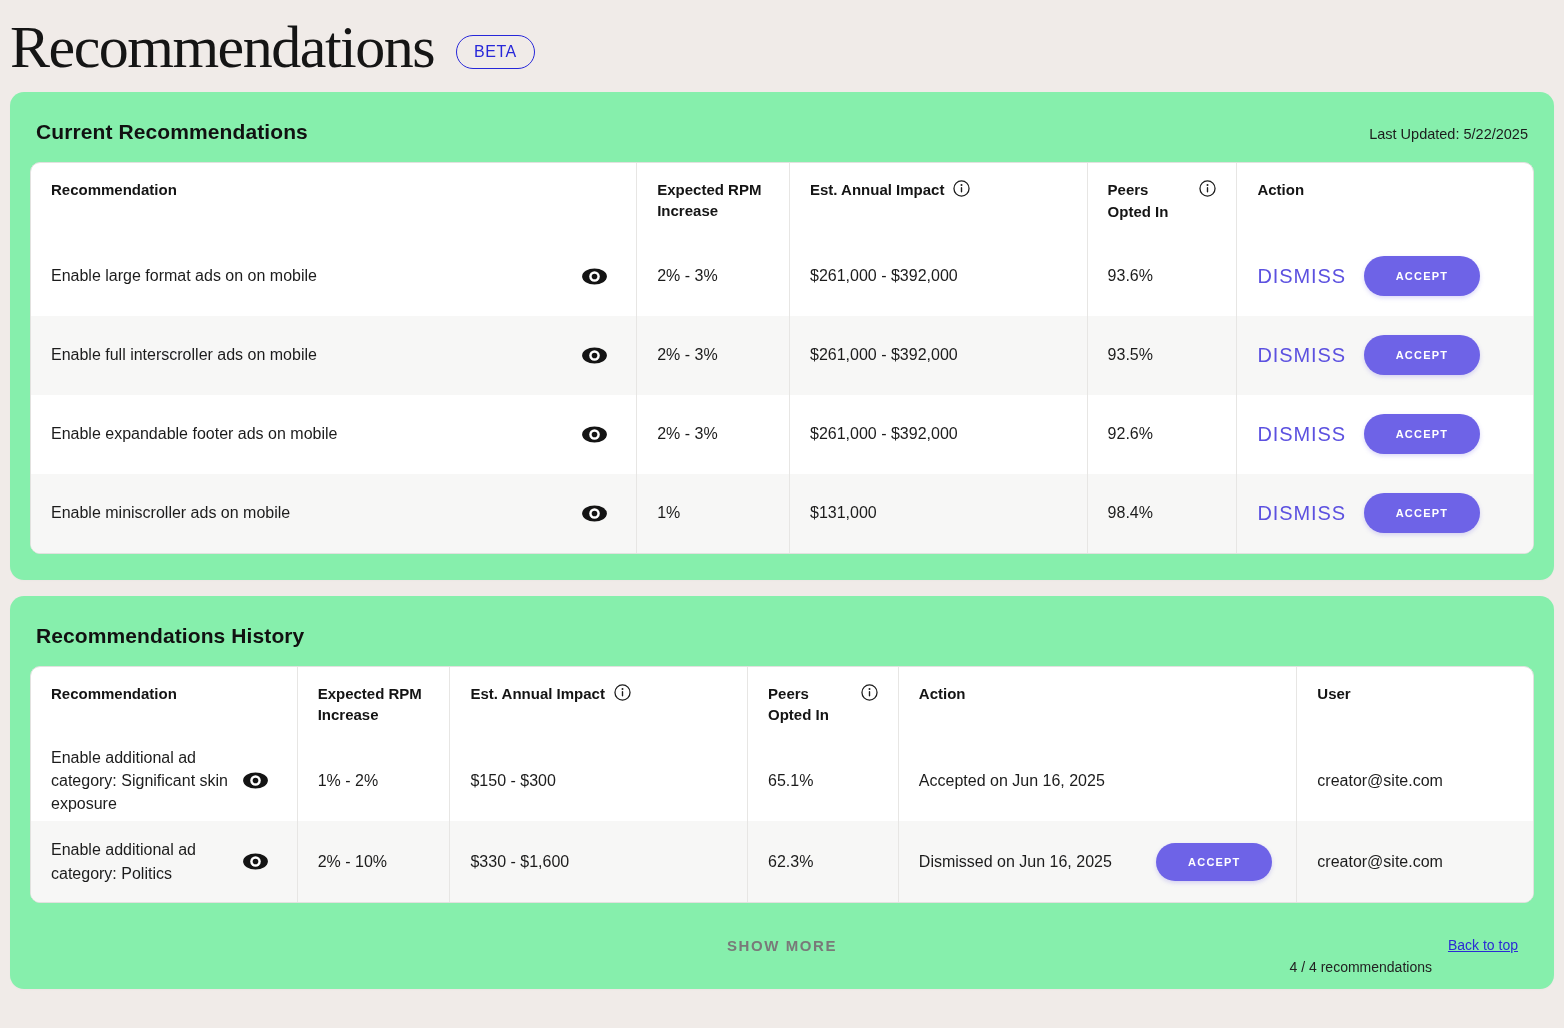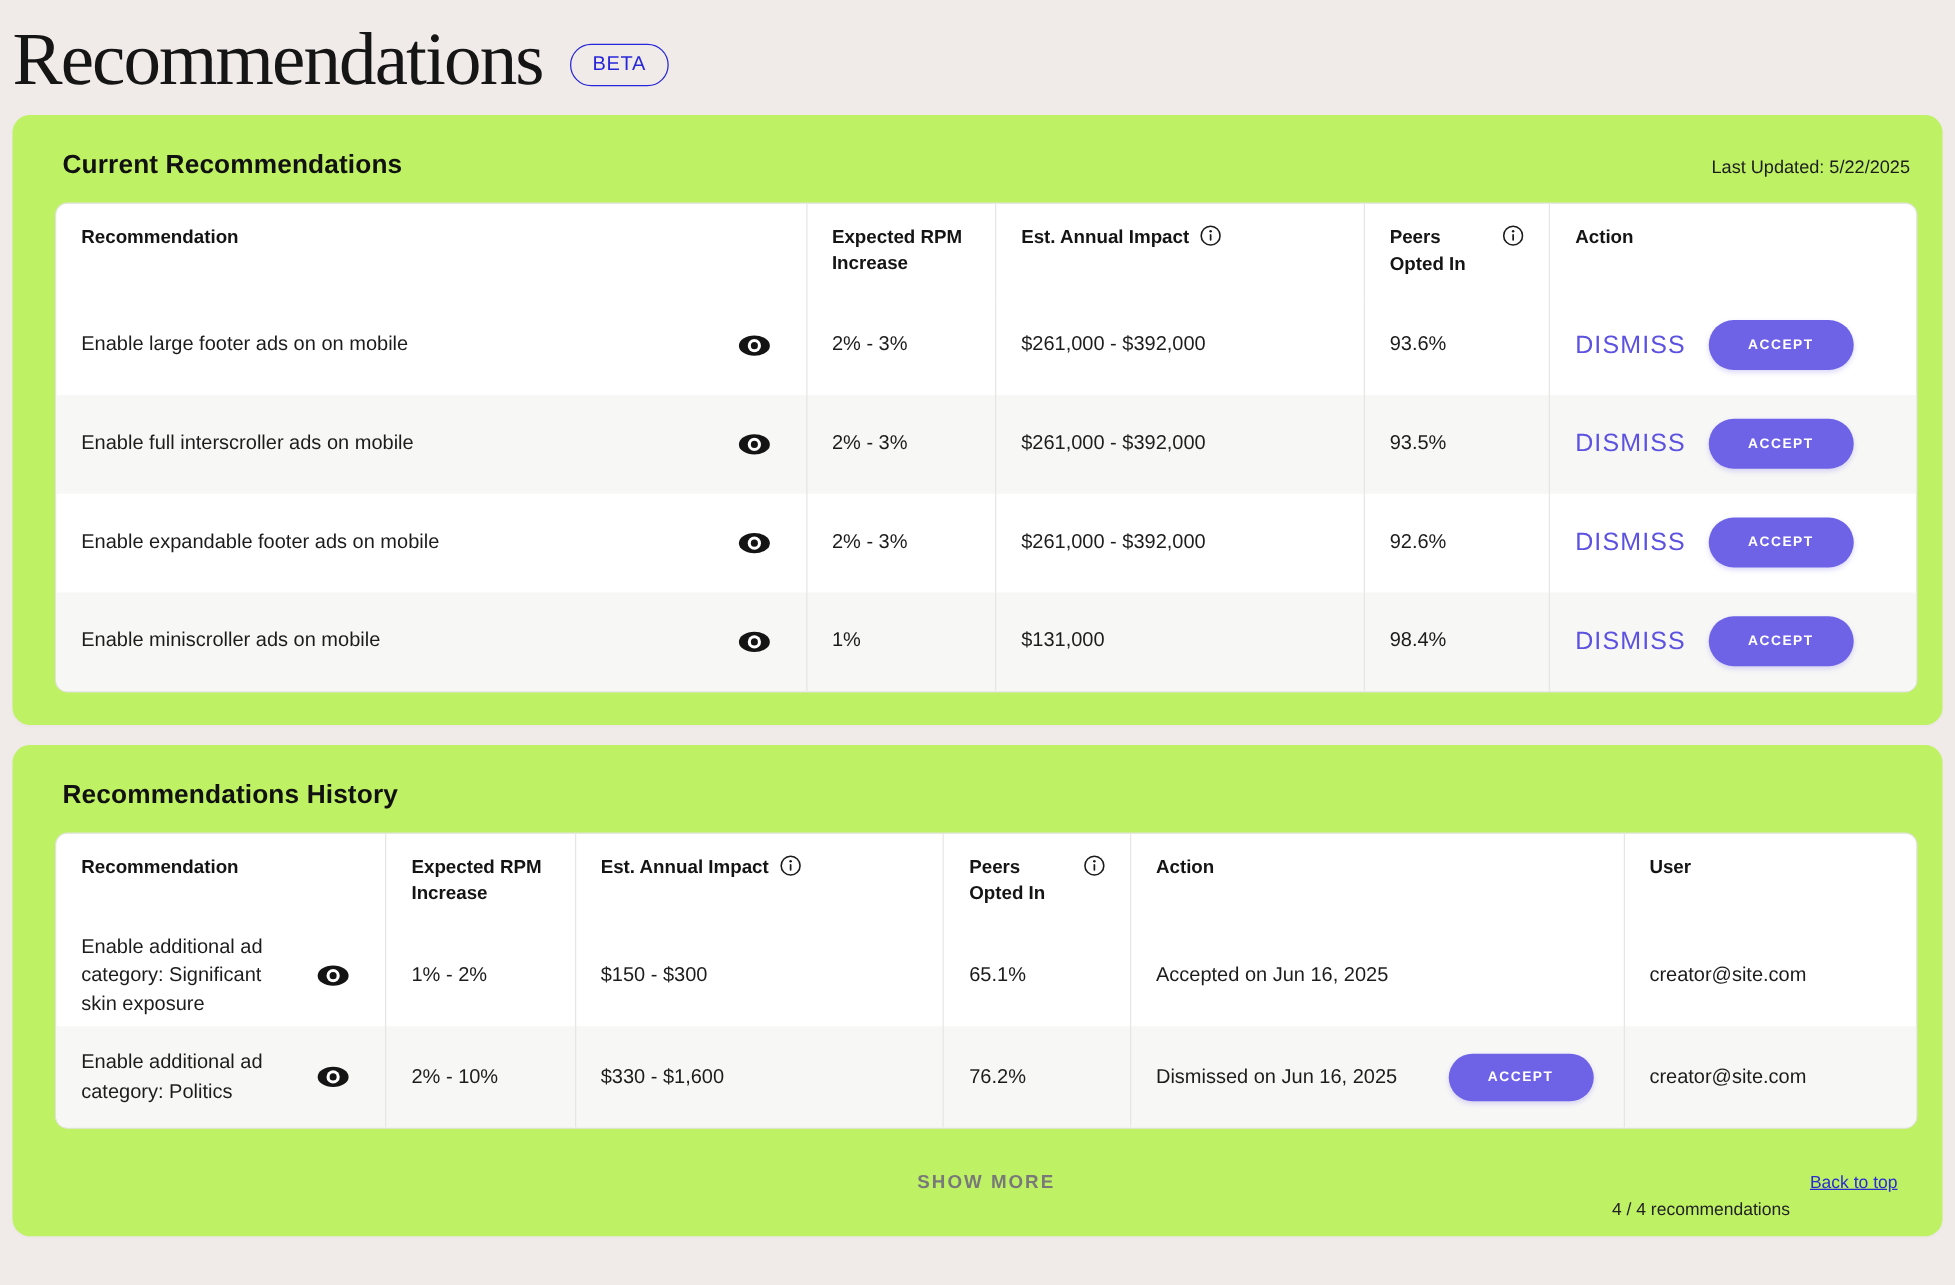--- a/index.html
+++ b/index.html
@@ -29,23 +29,23 @@
     border-radius: 999px;
     padding: 7px 17px;
     font-size: 16px;
     letter-spacing: 0.5px;
     margin-top: 10px;
     background: transparent;
   }
 
   
   .card {
-    background: #bef264;
+    background: #86efac;
     border-radius: 14px;
-    padding: 24px 20px 26px 34px;
+    padding: 24px 20px 26px 20px;
     box-shadow: 0 1px 2px rgba(0,0,0,0.02);
   }
   .card + .card { margin-top: 16px; }
   .card-head {
     display: flex;
     justify-content: space-between;
     align-items: baseline;
     padding: 4px 6px 0 6px;
     margin-bottom: 18px;
   }
@@ -178,21 +178,21 @@
               <circle cx="8" cy="4.7" r="0.95" fill="#1c1c1c"></circle>
               <rect x="7.35" y="6.7" width="1.3" height="5.1" rx="0.65" fill="#1c1c1c"></rect>
             </svg>
         </span>
       </div>
       <div class="tcell">Action</div>
     </div>
 
     <div class="trow">
       <div class="tcell cell-split">
-        <span>Enable large footer ads on on mobile</span>
+        <span>Enable large format ads on on mobile</span>
         <span class="eye-icon">
           <svg width="27" height="23" viewBox="0 0 24 20">
               <ellipse cx="12" cy="10" rx="11" ry="7.2" fill="#141414"></ellipse>
               <circle cx="12" cy="10" r="4.7" fill="#ffffff"></circle>
               <circle cx="12" cy="10" r="2.5" fill="#141414"></circle>
             </svg>
         </span>
       </div>
       <div class="tcell">2% - 3%</div>
       <div class="tcell">$261,000 - $392,000</div>
@@ -325,21 +325,21 @@
         <span class="eye-icon">
           <svg width="27" height="23" viewBox="0 0 24 20">
               <ellipse cx="12" cy="10" rx="11" ry="7.2" fill="#141414"></ellipse>
               <circle cx="12" cy="10" r="4.7" fill="#ffffff"></circle>
               <circle cx="12" cy="10" r="2.5" fill="#141414"></circle>
             </svg>
         </span>
       </div>
       <div class="tcell">2% - 10%</div>
       <div class="tcell">$330 - $1,600</div>
-      <div class="tcell">76.2%</div>
+      <div class="tcell">62.3%</div>
       <div class="tcell history-action">
         <span><span>Dismissed on </span><span class="action-date">Jun 16, 2025</span></span>
         <button class="accept-btn">ACCEPT</button>
       </div>
       <div class="tcell">creator@site.com</div>
     </div>
   </div>
 
   <div class="tbl-footer">
     <button class="show-more-btn">SHOW MORE</button>

